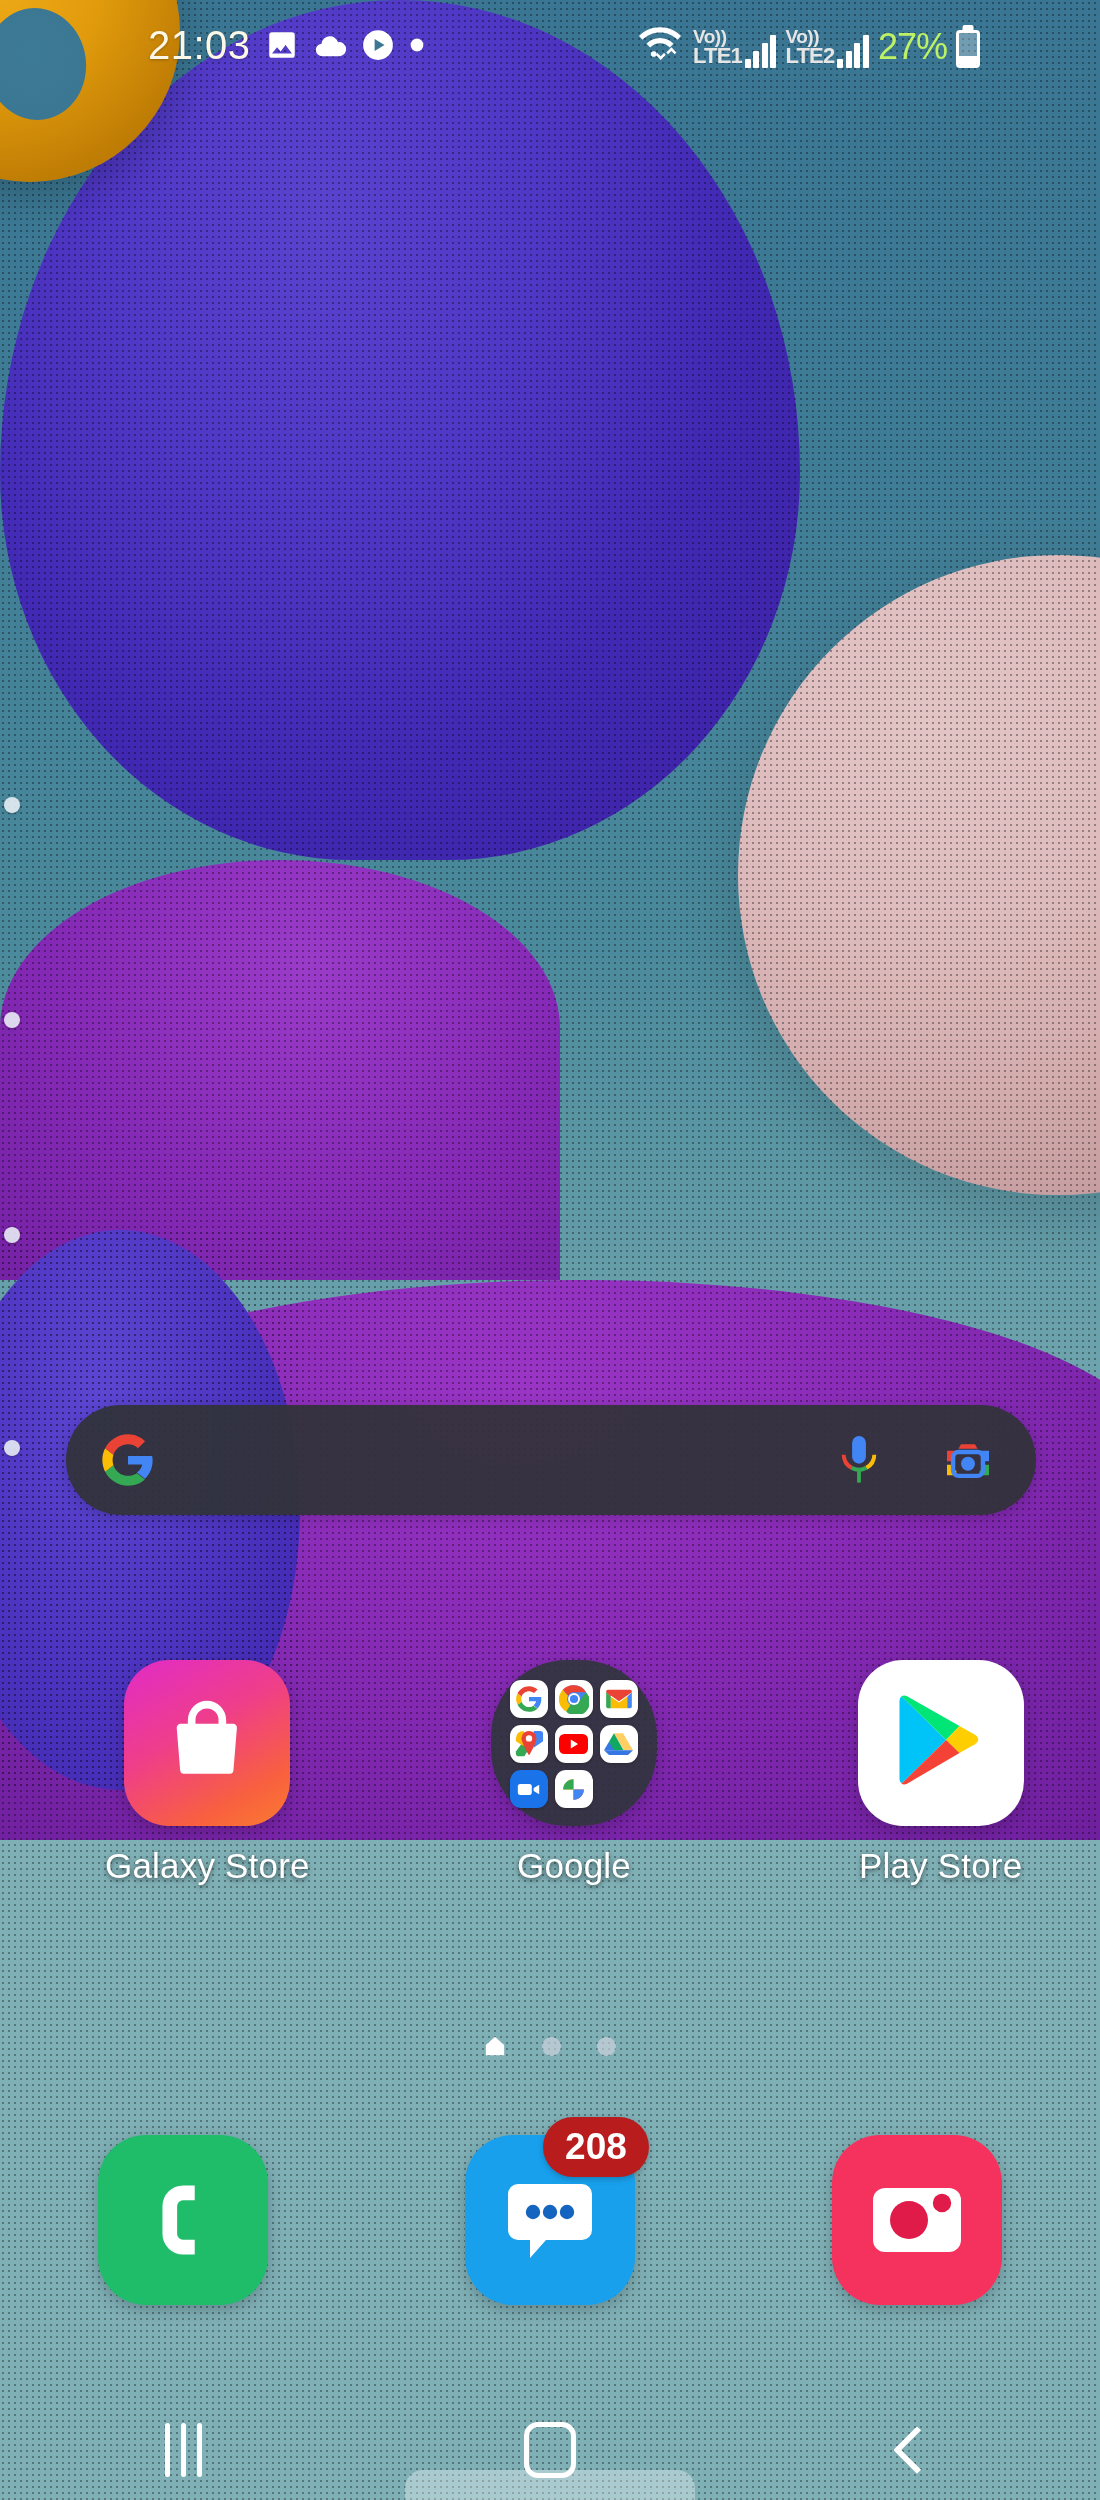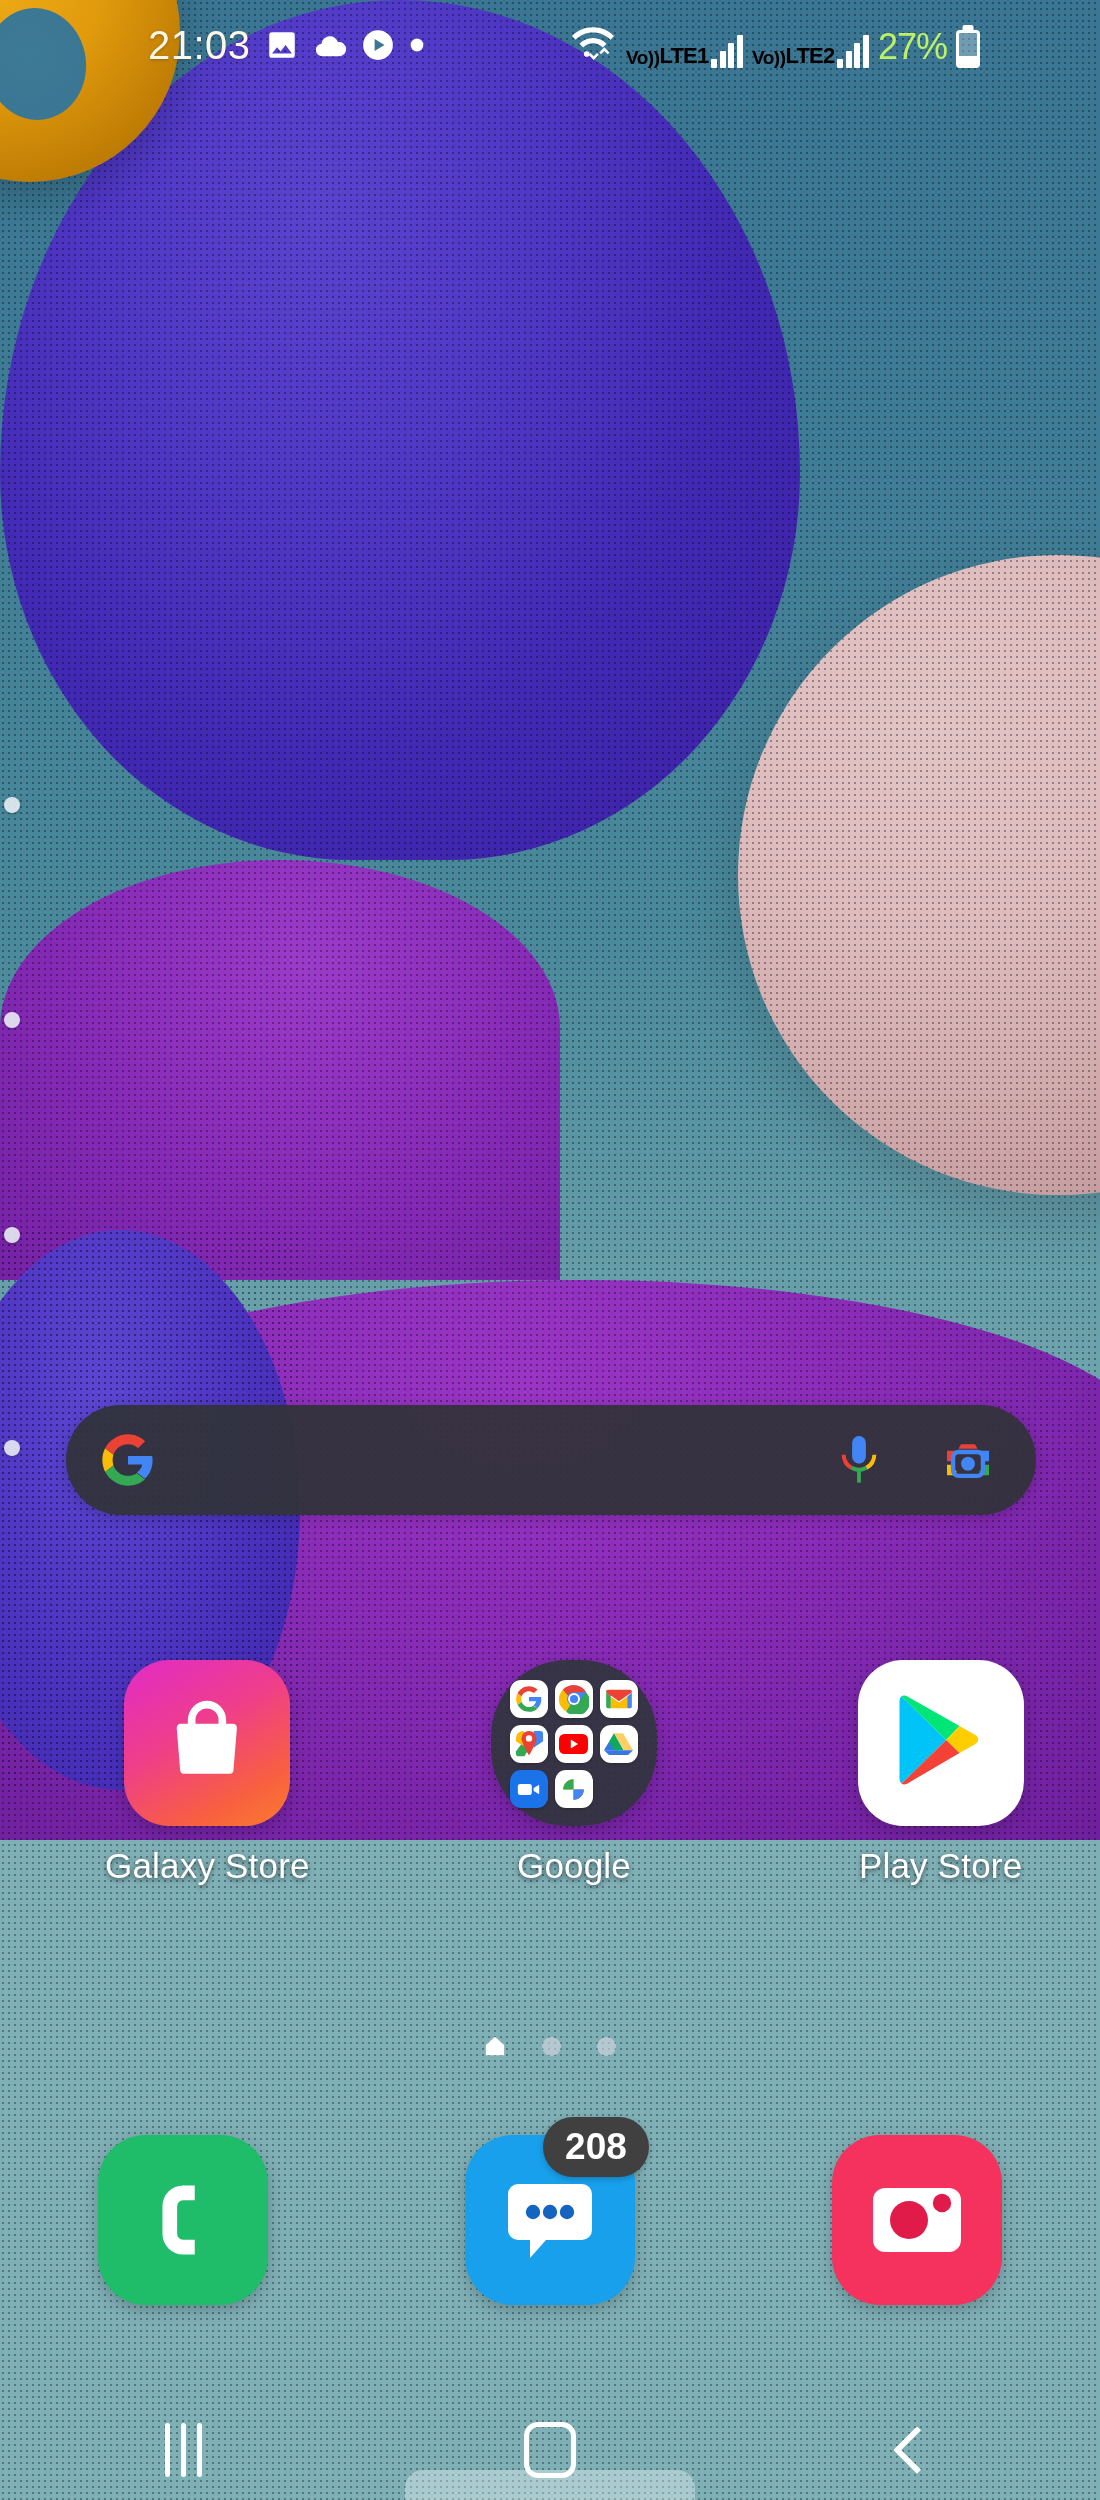--- a/index.html
+++ b/index.html
@@ -68,22 +68,22 @@
   }
   #status-left{ display:flex; align-items:center; gap:14px; padding-left:148px; }
   #clock{
     font-size:40px; font-weight:400; letter-spacing:.5px;
     color:#fdf7e8; text-shadow:0 1px 3px rgba(0,0,0,.25);
   }
   .notif-ico{ display:flex; align-items:center; }
   #status-right{ margin-left:auto; display:flex; align-items:flex-end; gap:9px; }
   .sim-group{ display:flex; align-items:flex-end; gap:3px; }
   .volte{
-    display:flex; flex-direction:row; align-items:flex-end;
-    line-height:.92; font-weight:700; color:#000000; padding-bottom:2px;
+    display:flex; flex-direction:column; align-items:flex-start;
+    line-height:.92; font-weight:700; color:#e5e5e5; padding-bottom:2px;
   }
   .volte .v1{ font-size:19px; letter-spacing:-.5px; }
   .volte .v2{ font-size:22px; letter-spacing:-.8px; }
   .bars{ display:flex; align-items:flex-end; gap:2.5px; height:34px; }
   .bars i{ display:block; width:6px; background:#fff; border-radius:1px; }
   .bars i:nth-child(1){ height:9px; }
   .bars i:nth-child(2){ height:17px; }
   .bars i:nth-child(3){ height:25px; }
   .bars i:nth-child(4){ height:33px; }
   #battery-pct{ font-size:36px; font-weight:400; letter-spacing:-1px; color:#bef264;text-align:right; }
@@ -169,21 +169,21 @@
   .dock-icon{
     width:170px; height:170px; border-radius:48px; position:relative;
     display:flex; align-items:center; justify-content:center;
     box-shadow:0 5px 16px rgba(0,0,0,.22);
   }
   #icon-phone{ background:#1fbd6a; }
   #icon-messages{ background:#18a0ed; }
   #icon-camera{ background:#f5325e; }
   #messages-badge{
     position:absolute; right:-14px; top:-18px; min-width:106px; height:60px;
-    background:#404040; border-radius:30px; color:#fff;
+    background:#b91c1c; border-radius:30px; color:#fff;
     display:flex; align-items:center; justify-content:center;
     font-size:37px; font-weight:700; padding:0 14px;
     box-shadow:0 2px 6px rgba(0,0,0,.22);
   }
 
   
   #nav-bar{
     position:absolute; left:0; top:2400px; width:1100px; height:100px;
     display:flex; justify-content:space-around; align-items:center;
   }

